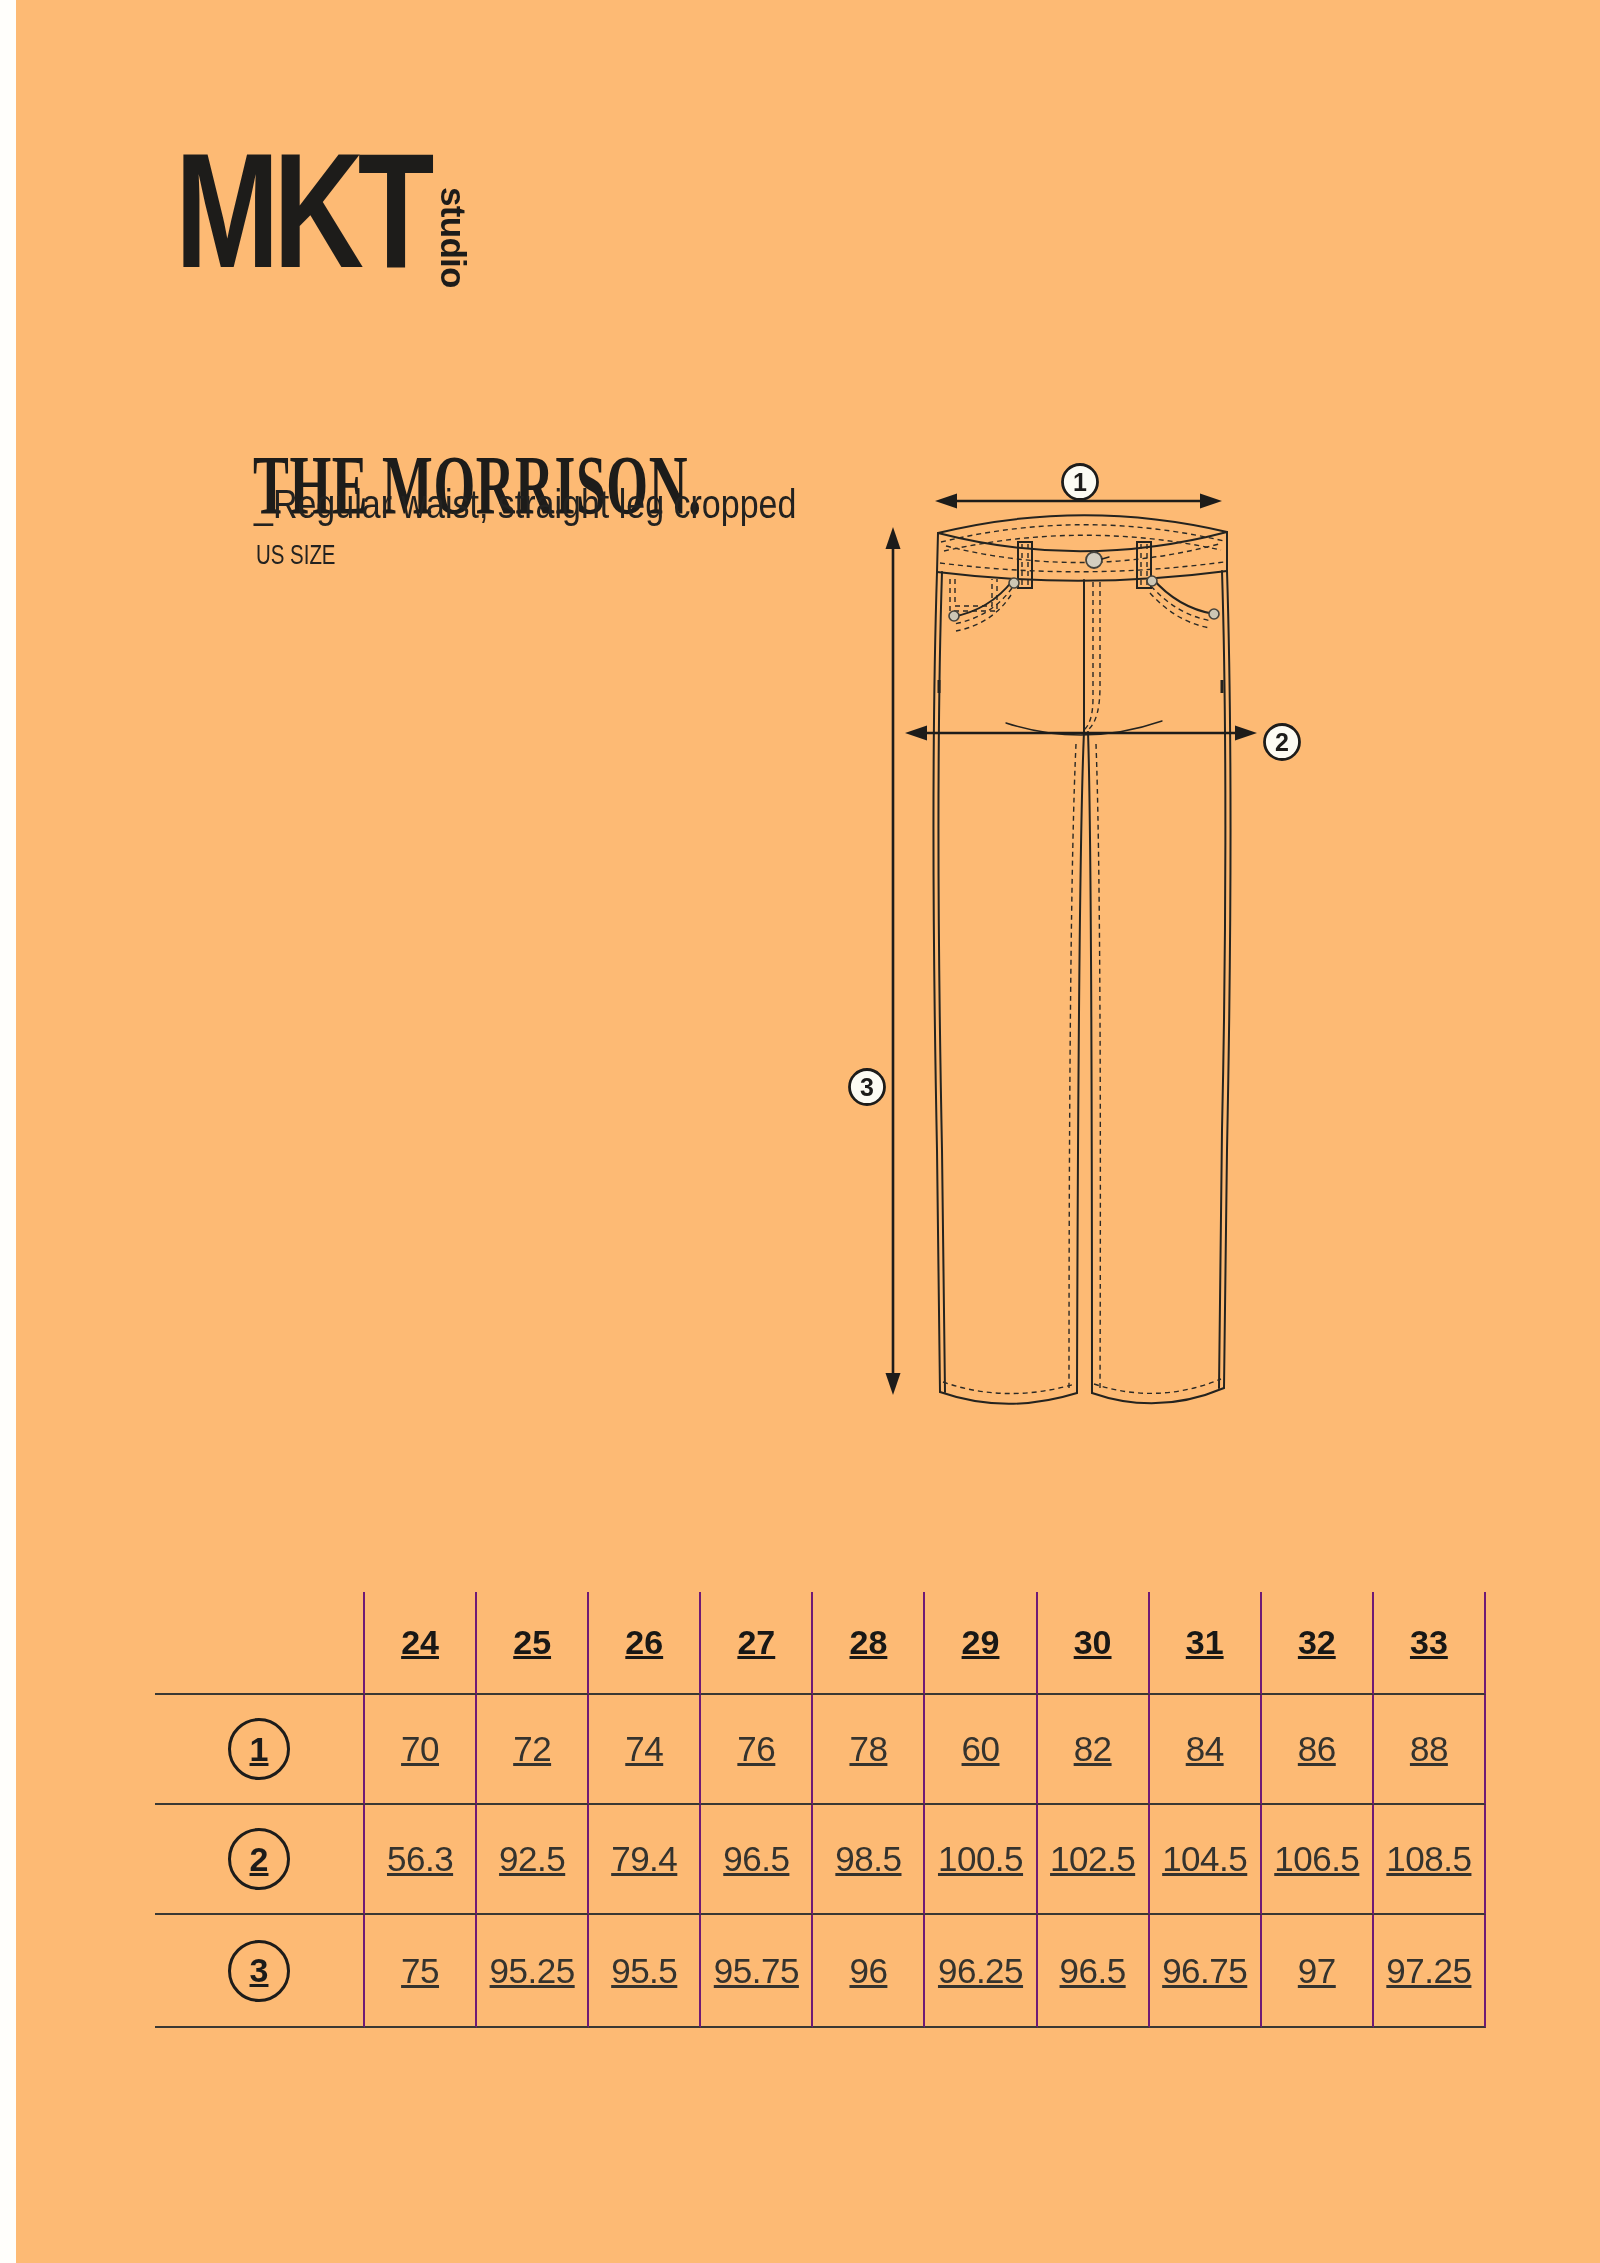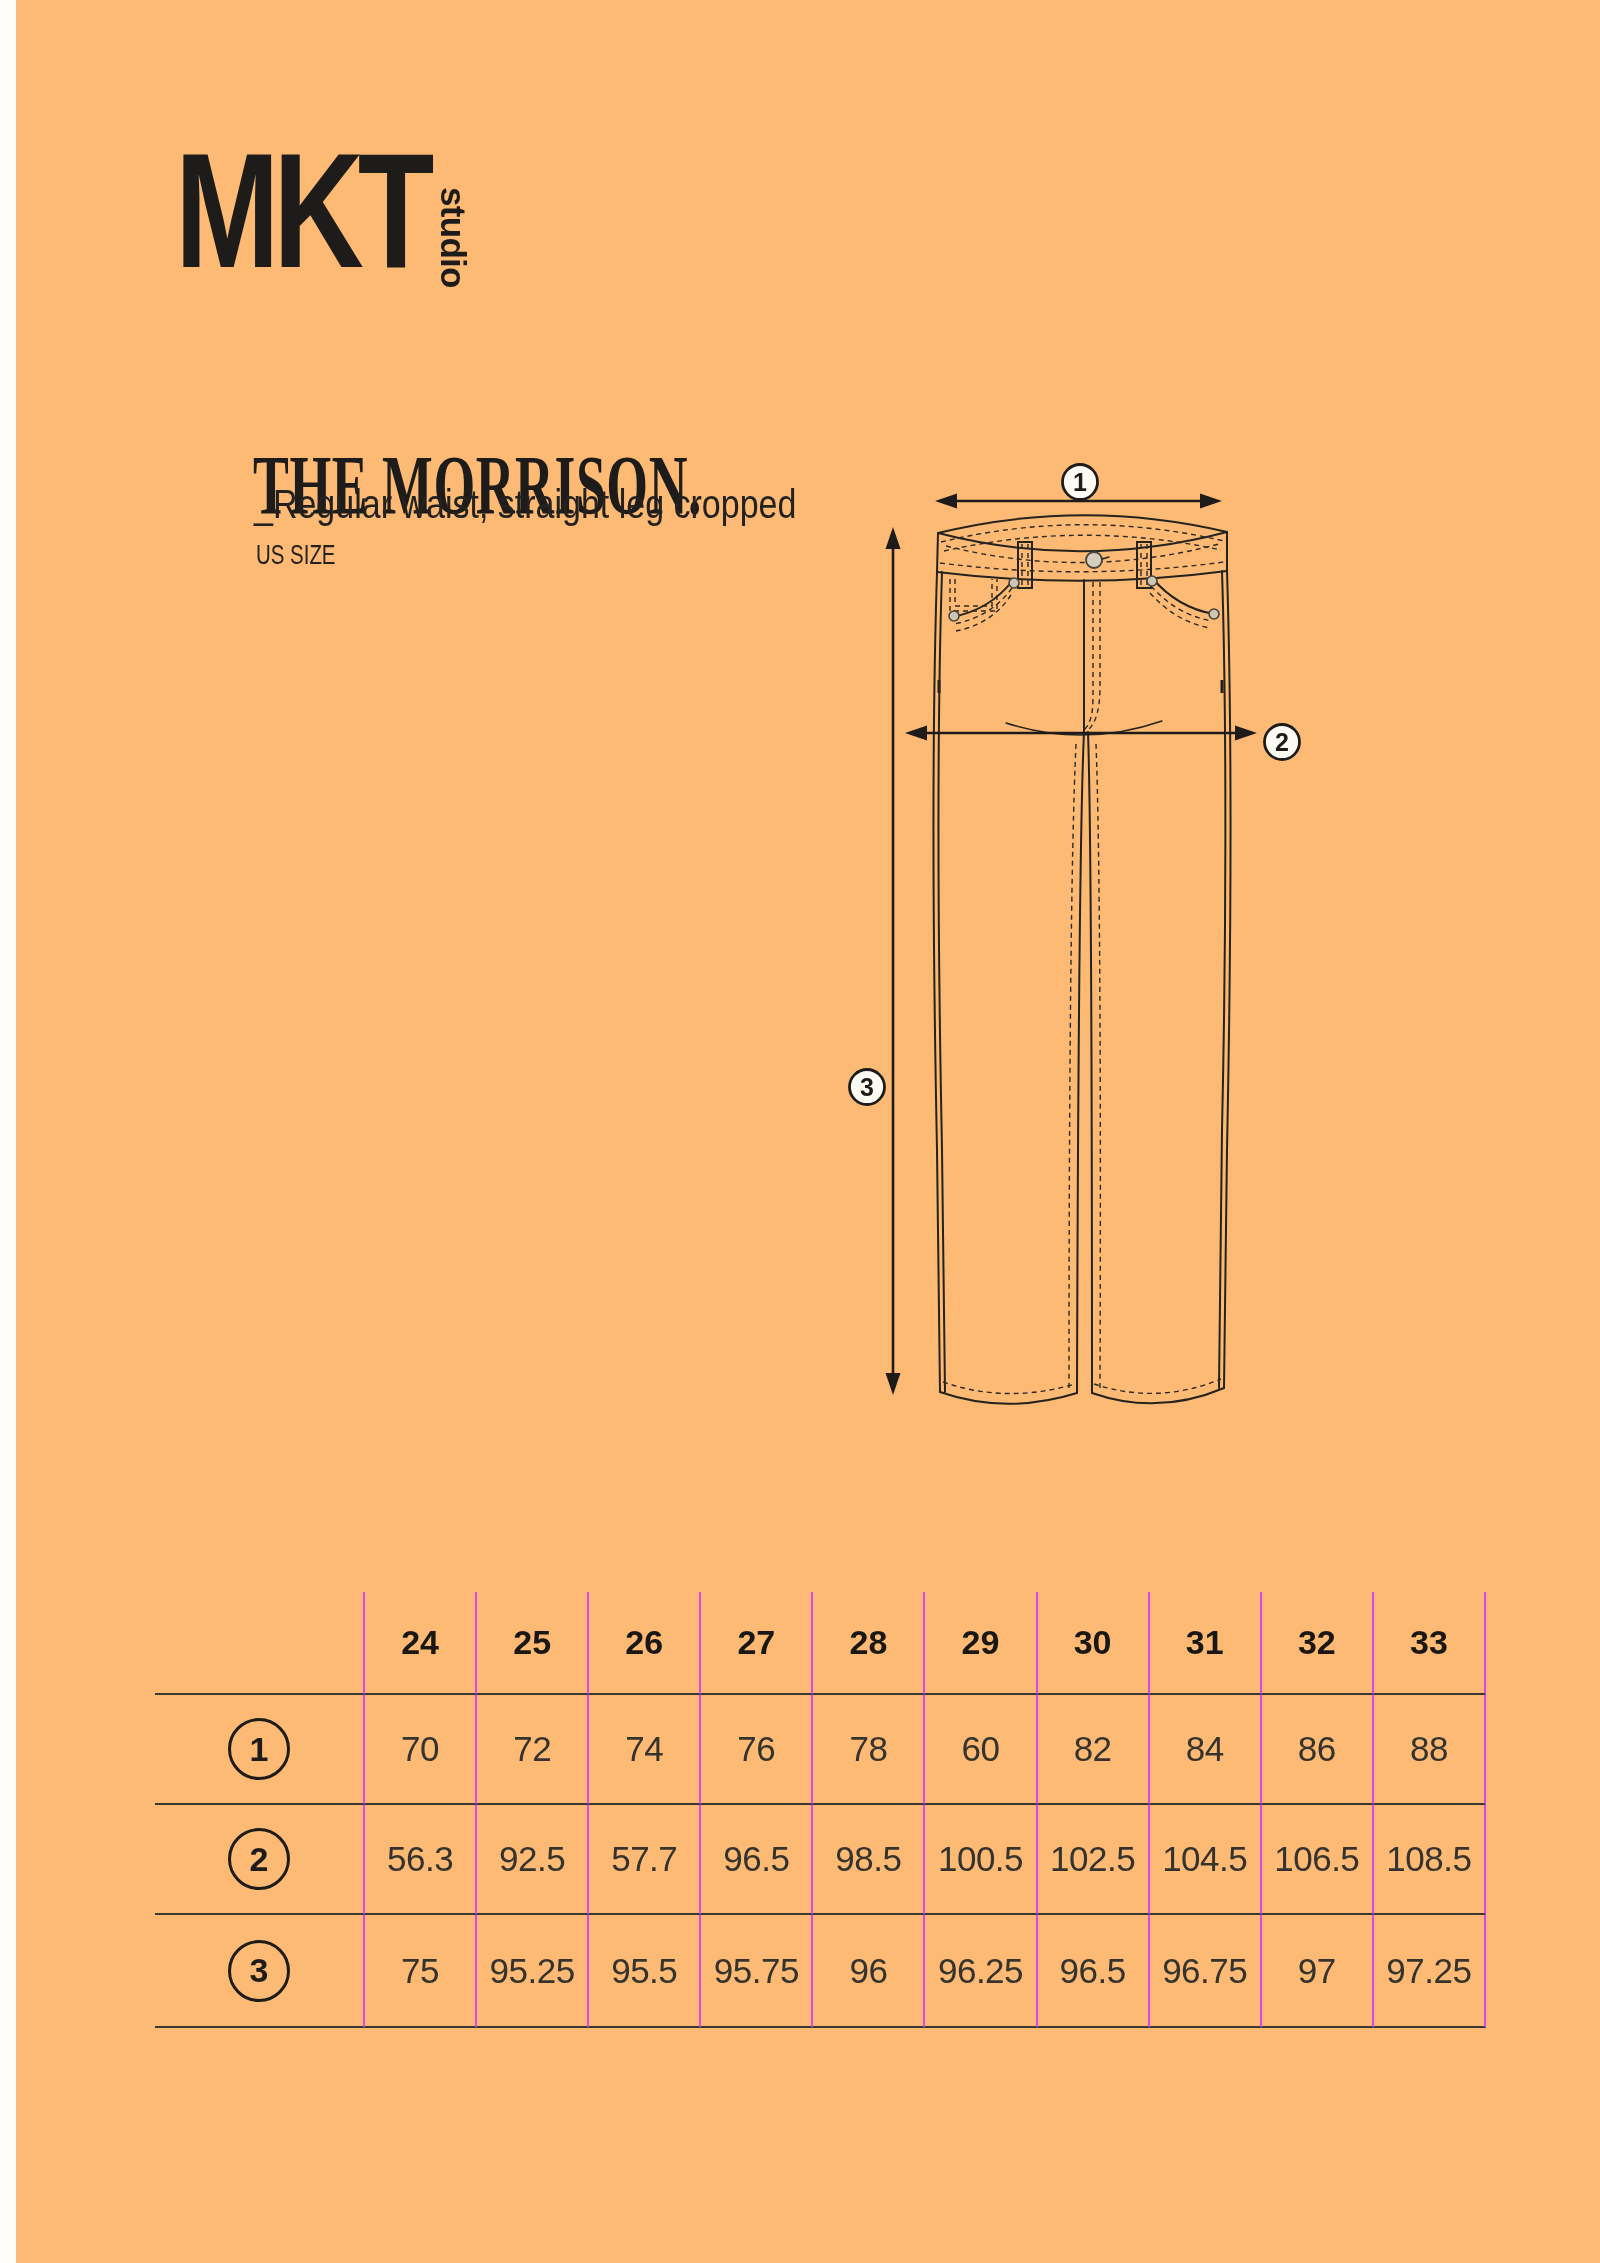--- a/index.html
+++ b/index.html
@@ -34,22 +34,22 @@
   .arr{fill:none;stroke:#1d1c1a;stroke-width:2.6;}
   .head{fill:#1d1c1a;stroke:none;}
   .ring{fill:#fcfbf3;stroke:#1d1c1a;stroke-width:2.8;}
   .cnum{font-family:"Liberation Sans", sans-serif;font-size:25px;font-weight:700;fill:#1d1c1a;
         text-anchor:middle;}
 
   
   .size-table{position:absolute;left:155px;top:1592px;display:grid;
               grid-template-columns:210px repeat(10, 112.1px);
               grid-template-rows:103px 110px 110px 113px;}
-  .cell{border-right:2px solid #d946ef;border-bottom:2px solid #3a3833;
-        display:flex;align-items:center;justify-content:center;}
+  .cell{border-right:2px solid #701a75;border-bottom:2px solid #3a3833;
+        display:flex;align-items:center;justify-content:center;text-decoration:underline;}
   .cell.head{font-size:34px;font-weight:700;color:#191816;}
   .cell.val{font-size:35px;font-weight:400;color:#35332e;letter-spacing:-0.5px;}
   .circ{width:56px;height:56px;border:3.5px solid #1d1c1a;border-radius:50%;
         display:flex;align-items:center;justify-content:center;
         font-size:34px;font-weight:700;color:#1d1c1a;}
 
   .unit-note{position:absolute;left:886px;top:2046px;width:600px;text-align:right;
              font-size:31px;color:#232220;}
 </style>
 </head>
@@ -167,21 +167,21 @@
           
         <div class="cell val">70</div><div class="cell val">72</div><div class="cell val">74</div><div class="cell val">76</div><div class="cell val">78</div><div class="cell val">60</div><div class="cell val">82</div><div class="cell val">84</div><div class="cell val">86</div><div class="cell val">88</div></div>
       </div><div style="display:contents">
         <div class="cell lab">
           <span class="circ">
               <span>2</span>
             </span>
         </div>
         <div style="display:contents">
           
-        <div class="cell val">56.3</div><div class="cell val">92.5</div><div class="cell val">57.7</div><div class="cell val">96.5</div><div class="cell val">98.5</div><div class="cell val">100.5</div><div class="cell val">102.5</div><div class="cell val">104.5</div><div class="cell val">106.5</div><div class="cell val">108.5</div></div>
+        <div class="cell val">56.3</div><div class="cell val">92.5</div><div class="cell val">79.4</div><div class="cell val">96.5</div><div class="cell val">98.5</div><div class="cell val">100.5</div><div class="cell val">102.5</div><div class="cell val">104.5</div><div class="cell val">106.5</div><div class="cell val">108.5</div></div>
       </div><div style="display:contents">
         <div class="cell lab">
           <span class="circ">
               <span>3</span>
             </span>
         </div>
         <div style="display:contents">
           
         <div class="cell val">75</div><div class="cell val">95.25</div><div class="cell val">95.5</div><div class="cell val">95.75</div><div class="cell val">96</div><div class="cell val">96.25</div><div class="cell val">96.5</div><div class="cell val">96.75</div><div class="cell val">97</div><div class="cell val">97.25</div></div>
       </div></div>

